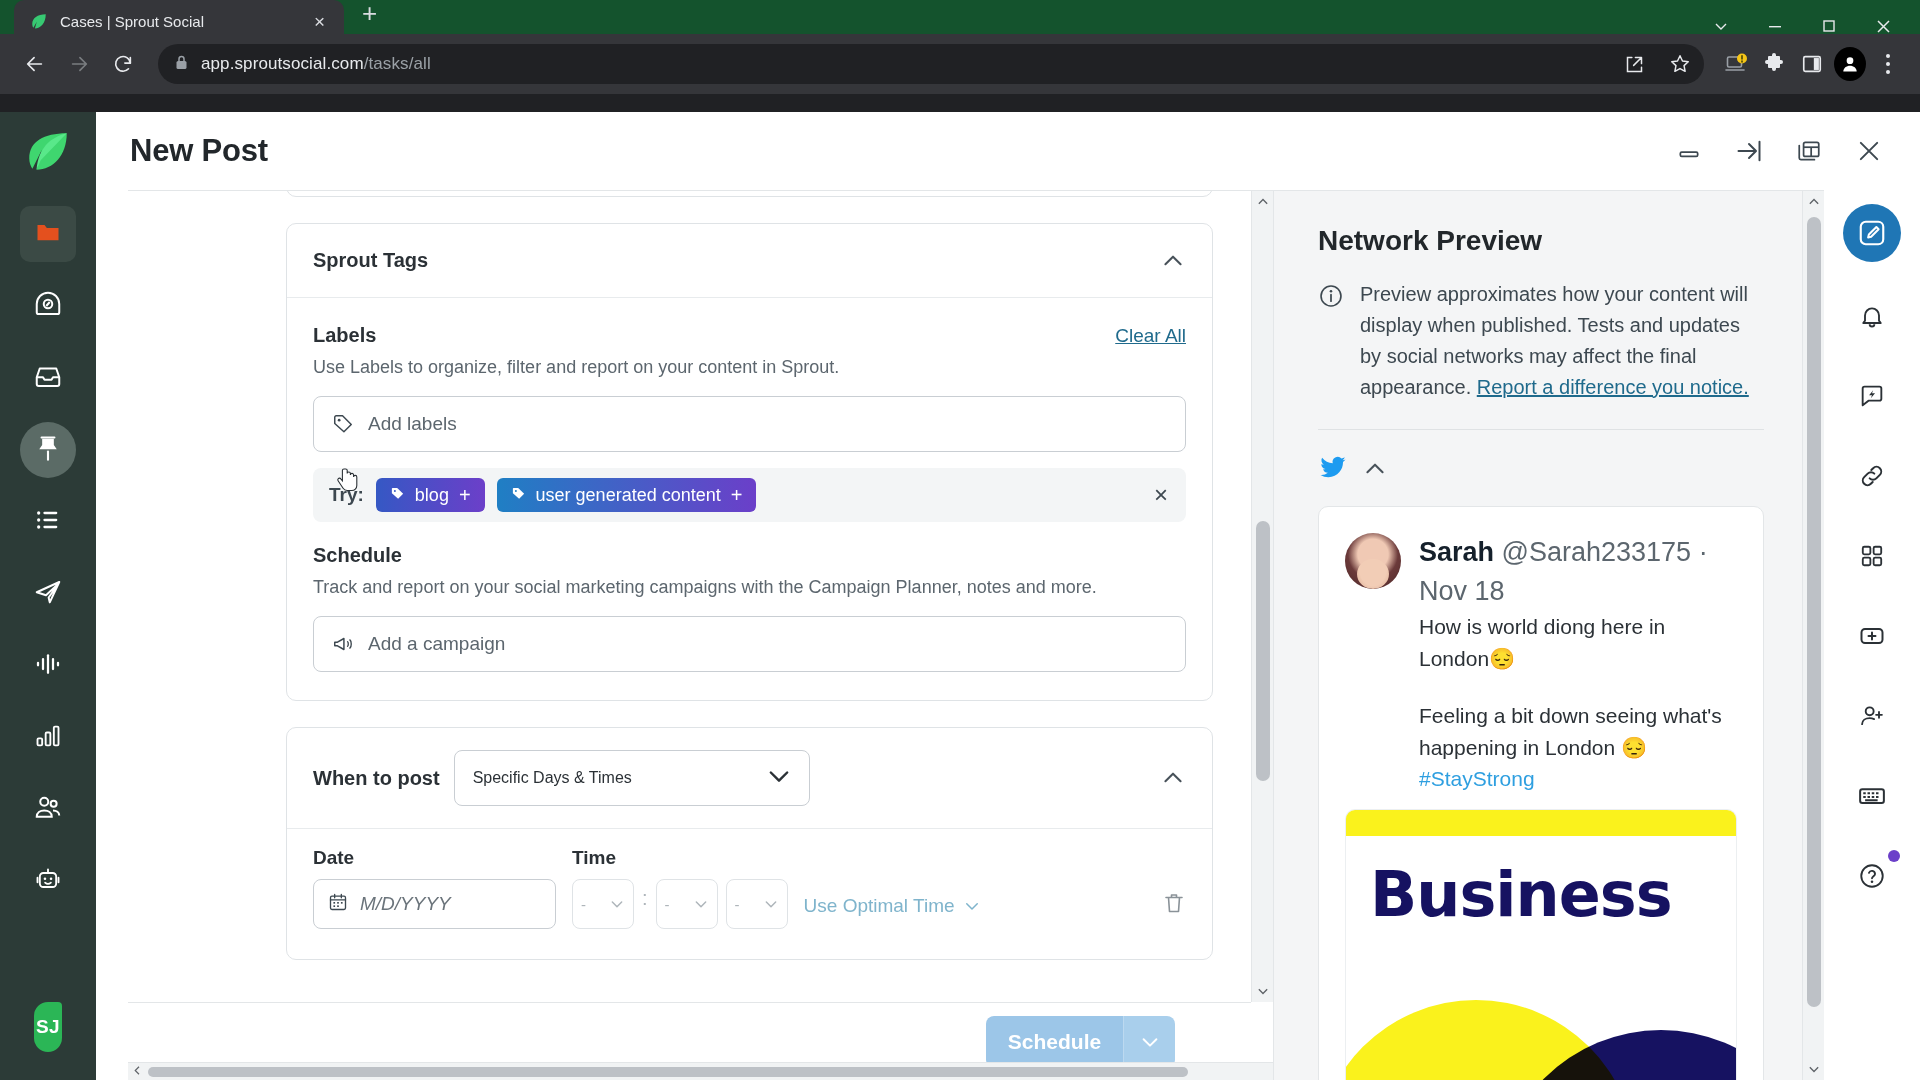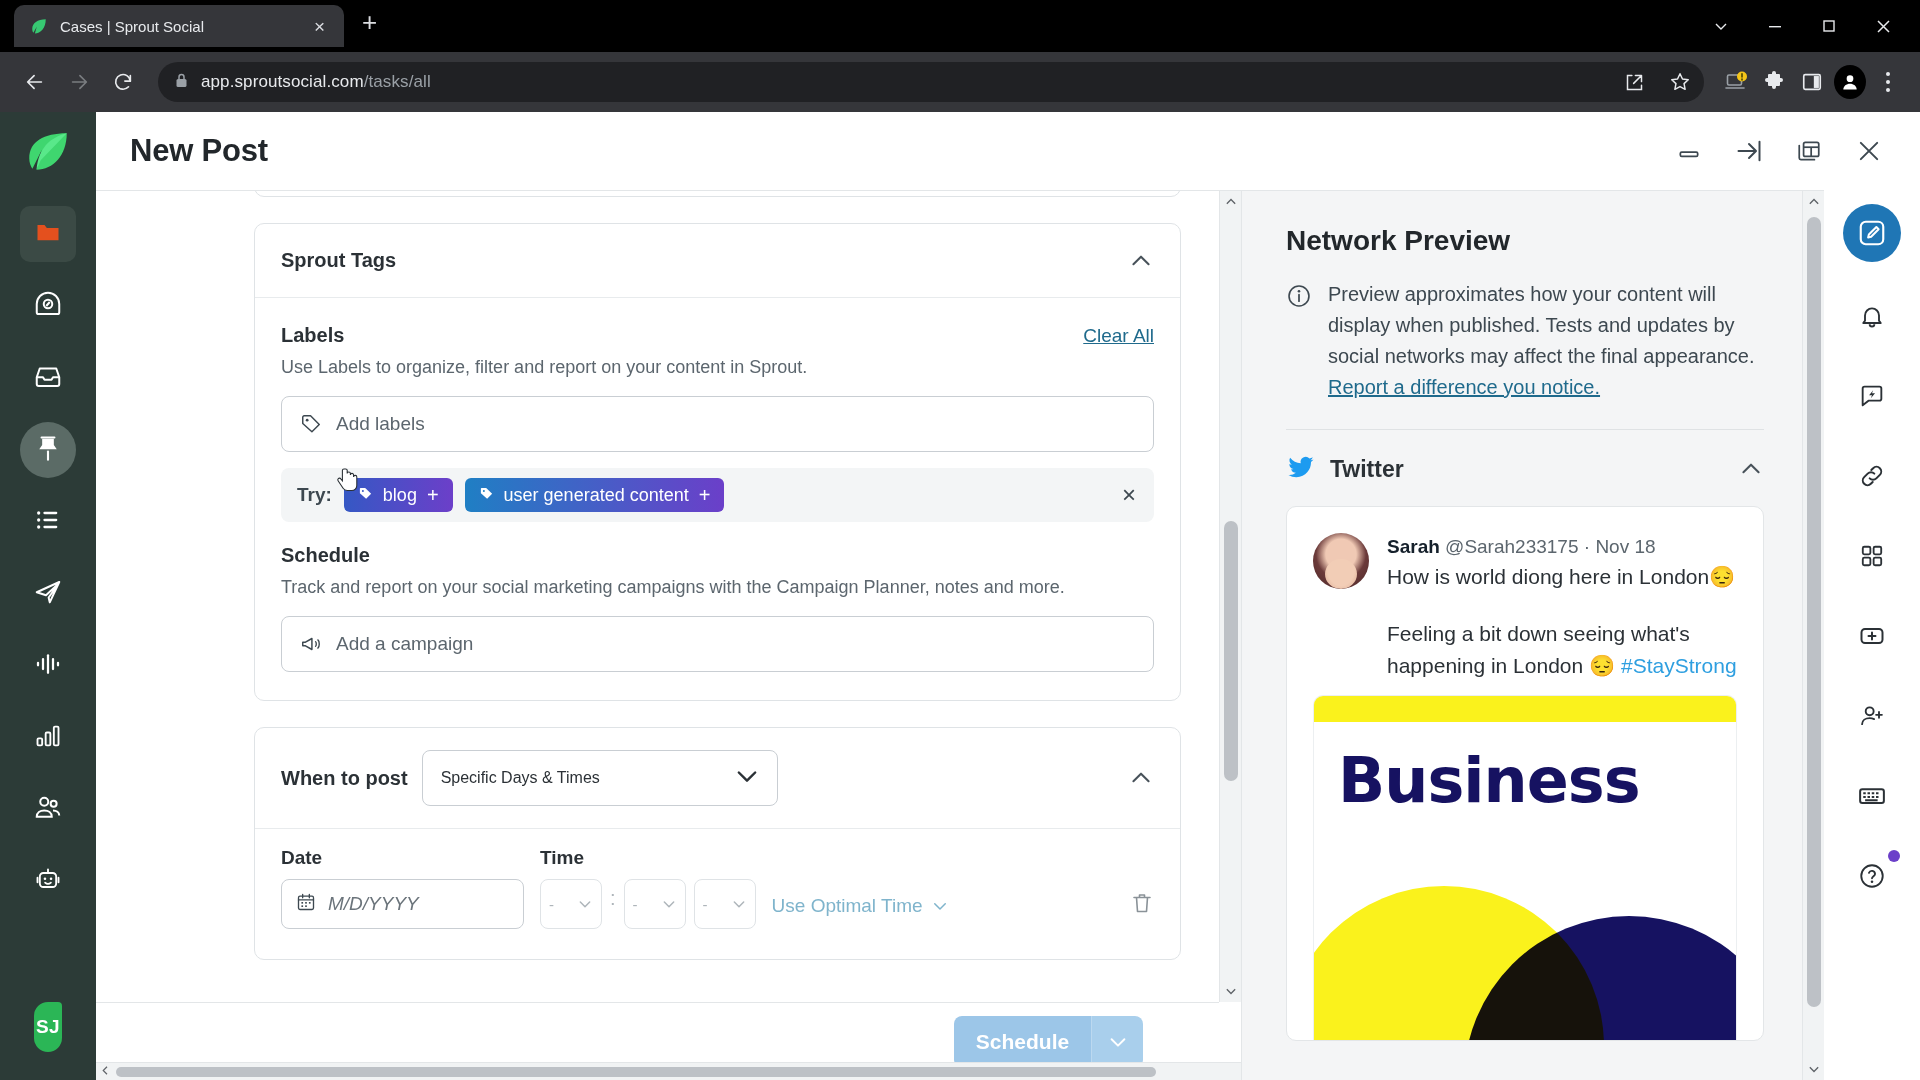--- a/index.html
+++ b/index.html
@@ -7,21 +7,21 @@
     width: 1920px; height: 1080px;
     overflow: hidden;
     font-family: "Liberation Sans", sans-serif;
     background: #202124;
   }
 
   
   .browser { width: 1920px; height: 1080px; position: relative; background:#202124; }
 
   .tabstrip {
-    height: 52px; background: #000000; display:flex; align-items:center;
+    height: 34px; background: #14532d; display:flex; align-items:flex-start;
     padding-left: 14px; position: relative;
   }
   .tab {
     display:flex; align-items:center; gap:12px;
     background: #35363a; height: 42px; border-radius: 10px 10px 0 0;
     padding: 0 14px 0 16px; min-width: 330px; position: relative;
   }
   .tab-favicon { width:18px; height:18px; flex:none; }
   .tab-title {
     color:#e8eaed; font-size:15px; white-space:nowrap; overflow:hidden;
@@ -84,21 +84,21 @@
   }
   .modal-header {
     height:78px; display:flex; align-items:center; padding: 0 34px; flex:none;
     justify-content:space-between;
   }
   .modal-title { font-size:31px; font-weight:700; color:#22272b; letter-spacing:-.2px; }
   .modal-actions { display:flex; align-items:center; gap:26px; }
   .mh-icon { width:34px;height:34px;display:flex;align-items:center;justify-content:center;
              color:#3d4850; cursor:pointer; }
 
-  .modal-body { flex:1; display:flex; overflow:hidden; position:relative; }
+  .modal-body { flex:1; display:flex; overflow:hidden; position:relative;margin-left:32px; }
 
   
   .composer {
     width: 1145px; flex:none; position:relative; background:#fff;
     border-top:1px solid #e3e6e8; overflow:hidden;
   }
   .composer-scroll { position:absolute; inset:0 22px 78px 0; overflow:hidden; padding: 0 0 0 0; }
 
   .card {
     margin: 0 38px 26px 158px; border:1px solid #dfe3e6; border-radius:10px; background:#fff;
@@ -225,21 +225,21 @@
   .tw-avatar {
     width:56px; height:56px; border-radius:50%; flex:none; overflow:hidden;
     background: radial-gradient(circle at 50% 38%, #f0c9b4 0 34%, #6b3a3a 56%, #4a2525 100%);
     position:relative;
   }
   .tw-avatar::after{
     content:""; position:absolute; left:12px; top:26px; width:32px; height:30px; border-radius:50%;
     background: radial-gradient(ellipse at 50% 30%, #f2cdb6 0 60%, #d9a98f 100%);
   }
   .tw-body { flex:1; min-width:0; }
-  .tw-meta { font-size:19px; color:#5c666e; line-height:1.45; }
+  .tw-meta { font-size:27px; color:#5c666e; line-height:1.45; }
   .tw-meta b { color:#15202b; font-weight:700; }
   .tw-text { font-size:21px; color:#2b3136; line-height:1.5; }
   .tw-text2 { font-size:21px; color:#2b3136; line-height:1.5; margin-top:26px; }
   .tw-tag { color:#2e9fe0; }
   .tw-media {
     margin-top: 14px; margin-left: 0; border-radius:10px 10px 0 0; overflow:hidden;
     height: 345px; position:relative; background:#fff; border:1px solid #eceff1; border-bottom:none;
   }
   .media-yellowbar { position:absolute; left:0; right:0; top:0; height:26px; background:#faf21c; }
   .media-word {
@@ -748,21 +748,20 @@
             </div>
 
             <div class="pv-hr"></div>
 
             <div class="net-head">
               <span>
                 <svg width="30" height="30" viewBox="0 0 24 24">
                     <path d="M22 5.9c-.7.3-1.5.5-2.4.6a4.1 4.1 0 0 0 1.8-2.3c-.8.5-1.7.8-2.6 1a4.1 4.1 0 0 0-7 3.8A11.7 11.7 0 0 1 3.3 4.6a4.1 4.1 0 0 0 1.3 5.5c-.7 0-1.3-.2-1.9-.5a4.1 4.1 0 0 0 3.3 4 4.2 4.2 0 0 1-1.9.1 4.1 4.1 0 0 0 3.8 2.9A8.3 8.3 0 0 1 2 18.3a11.7 11.7 0 0 0 6.3 1.8c7.6 0 11.7-6.3 11.7-11.7v-.5c.8-.6 1.5-1.3 2-2z" fill="#1d9bf0"></path>
                   </svg>
               </span>
-              <span class="net-name">Twitter</span>
               <span class="chev">
                 <svg width="26" height="26" viewBox="0 0 24 24">
                     <path d="M5 15l7-7 7 7" stroke="#48525a" stroke-width="1.9" fill="none" stroke-linecap="round" stroke-linejoin="round"></path>
                   </svg>
               </span>
             </div>
 
             <div class="tweet-card">
               <div class="tweet-top">
                 <span class="tw-avatar"></span>

